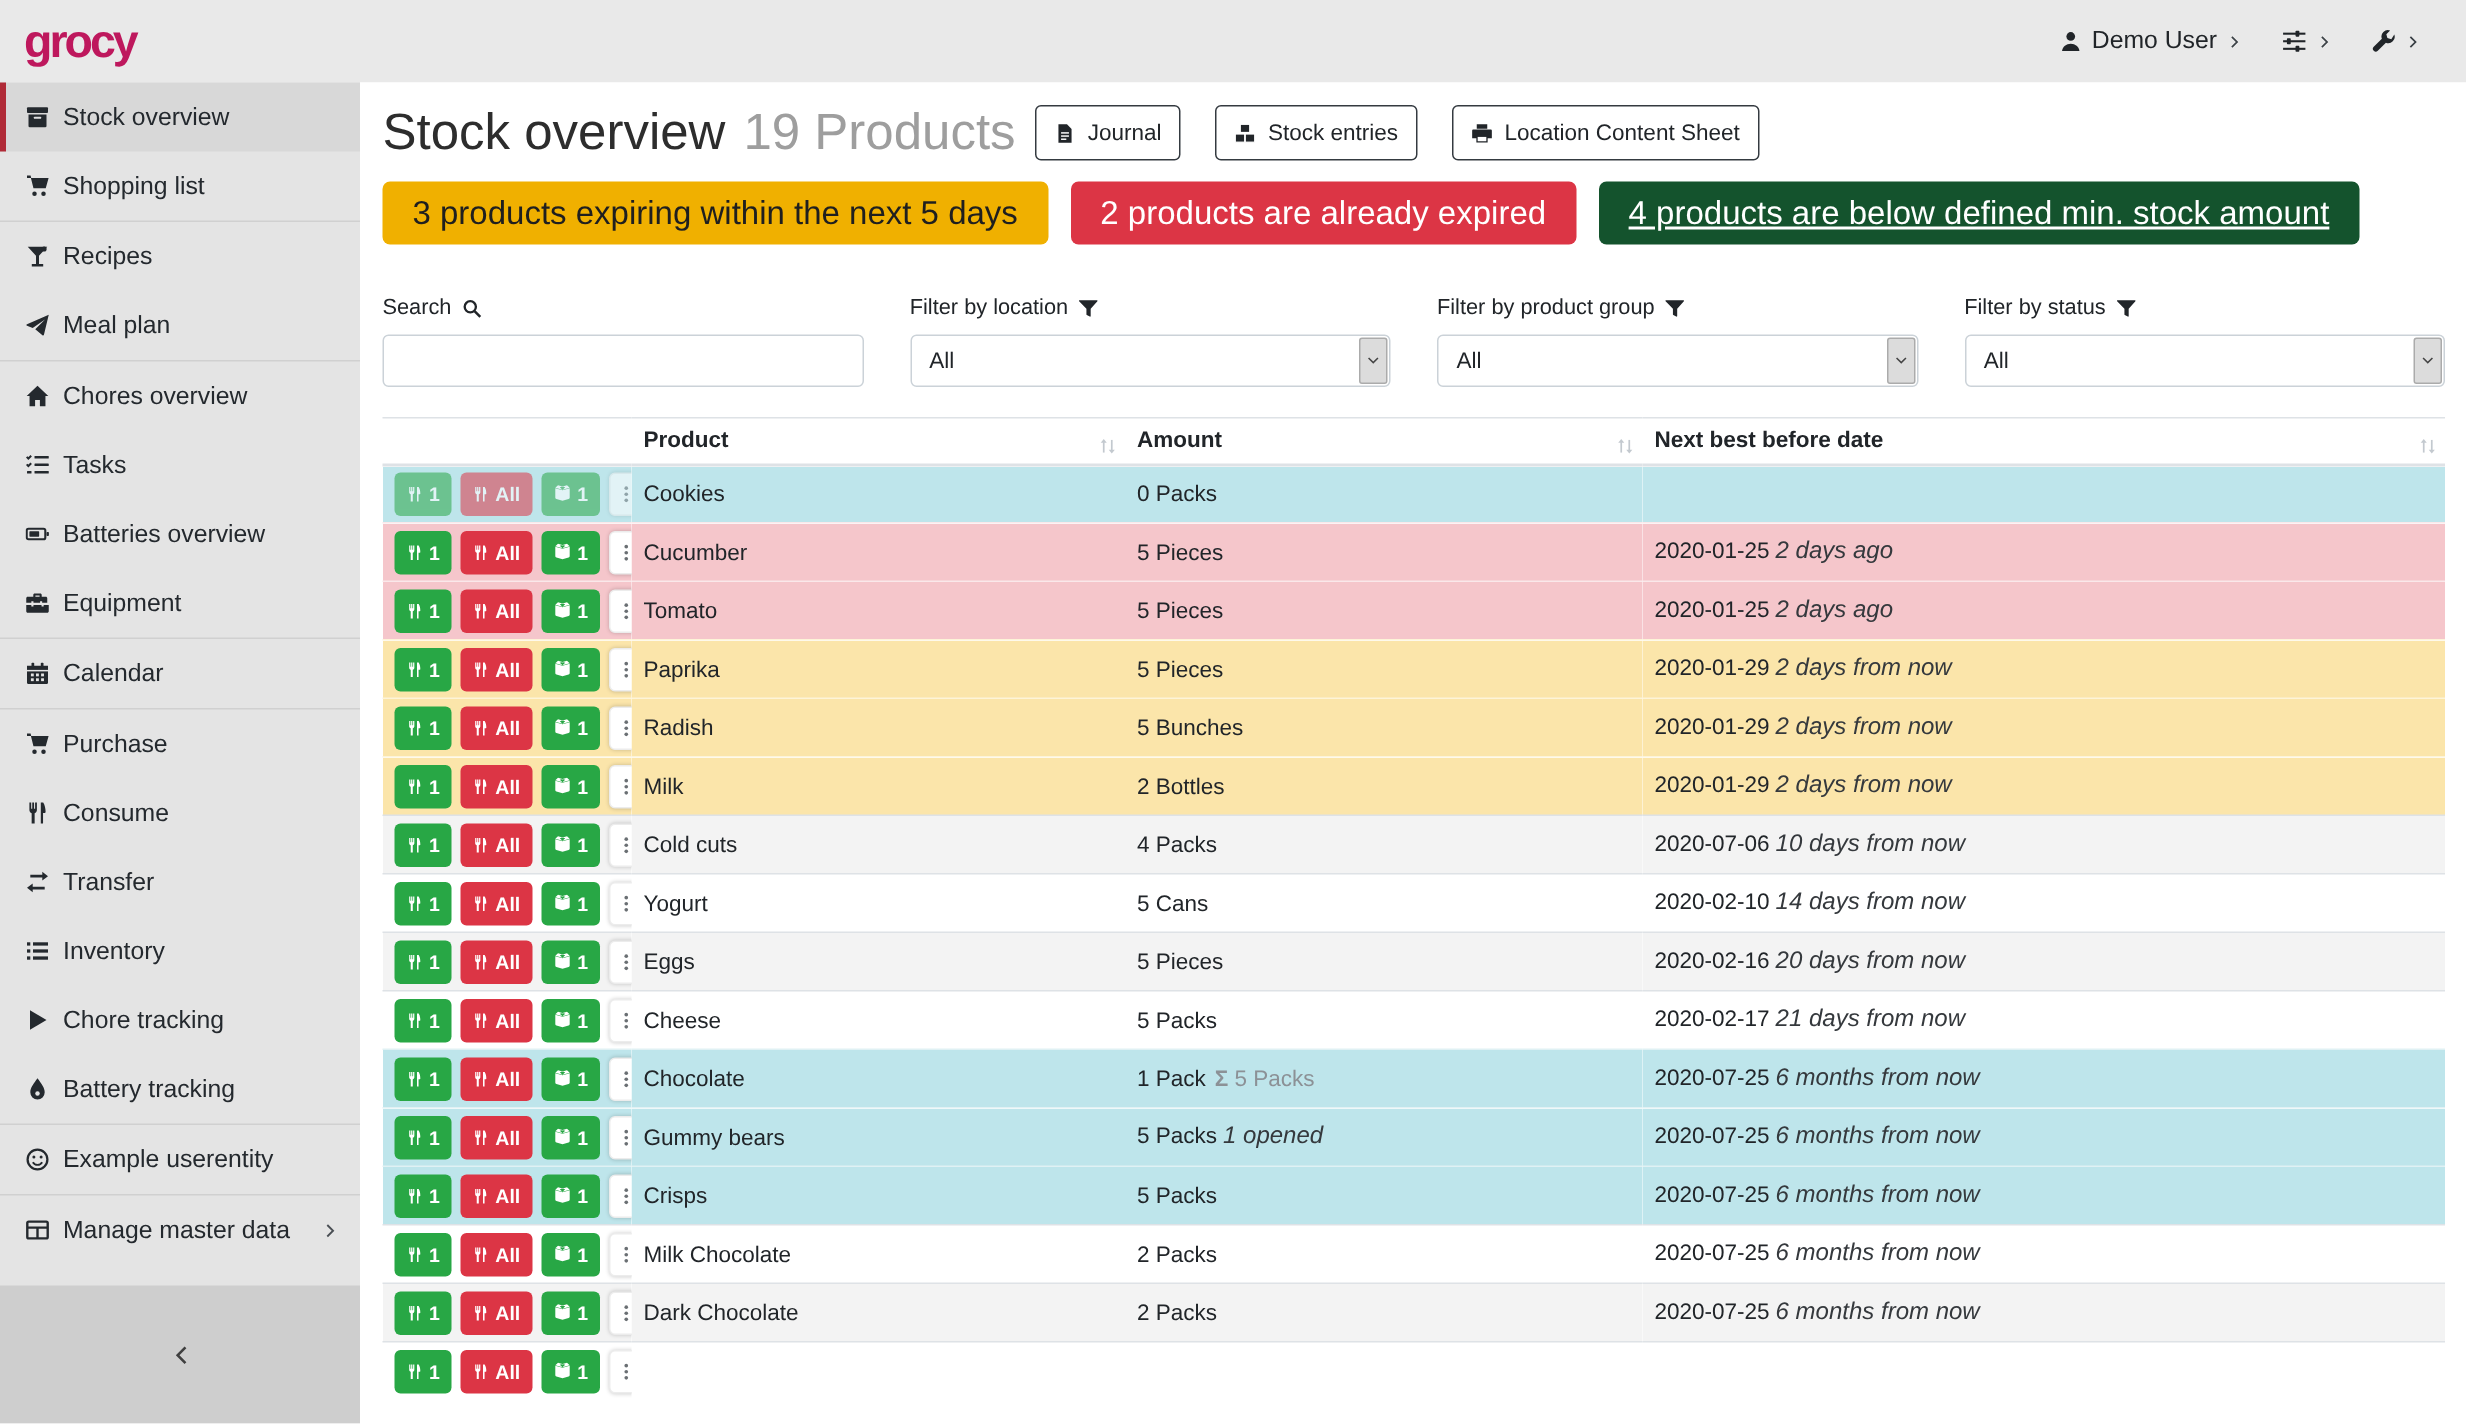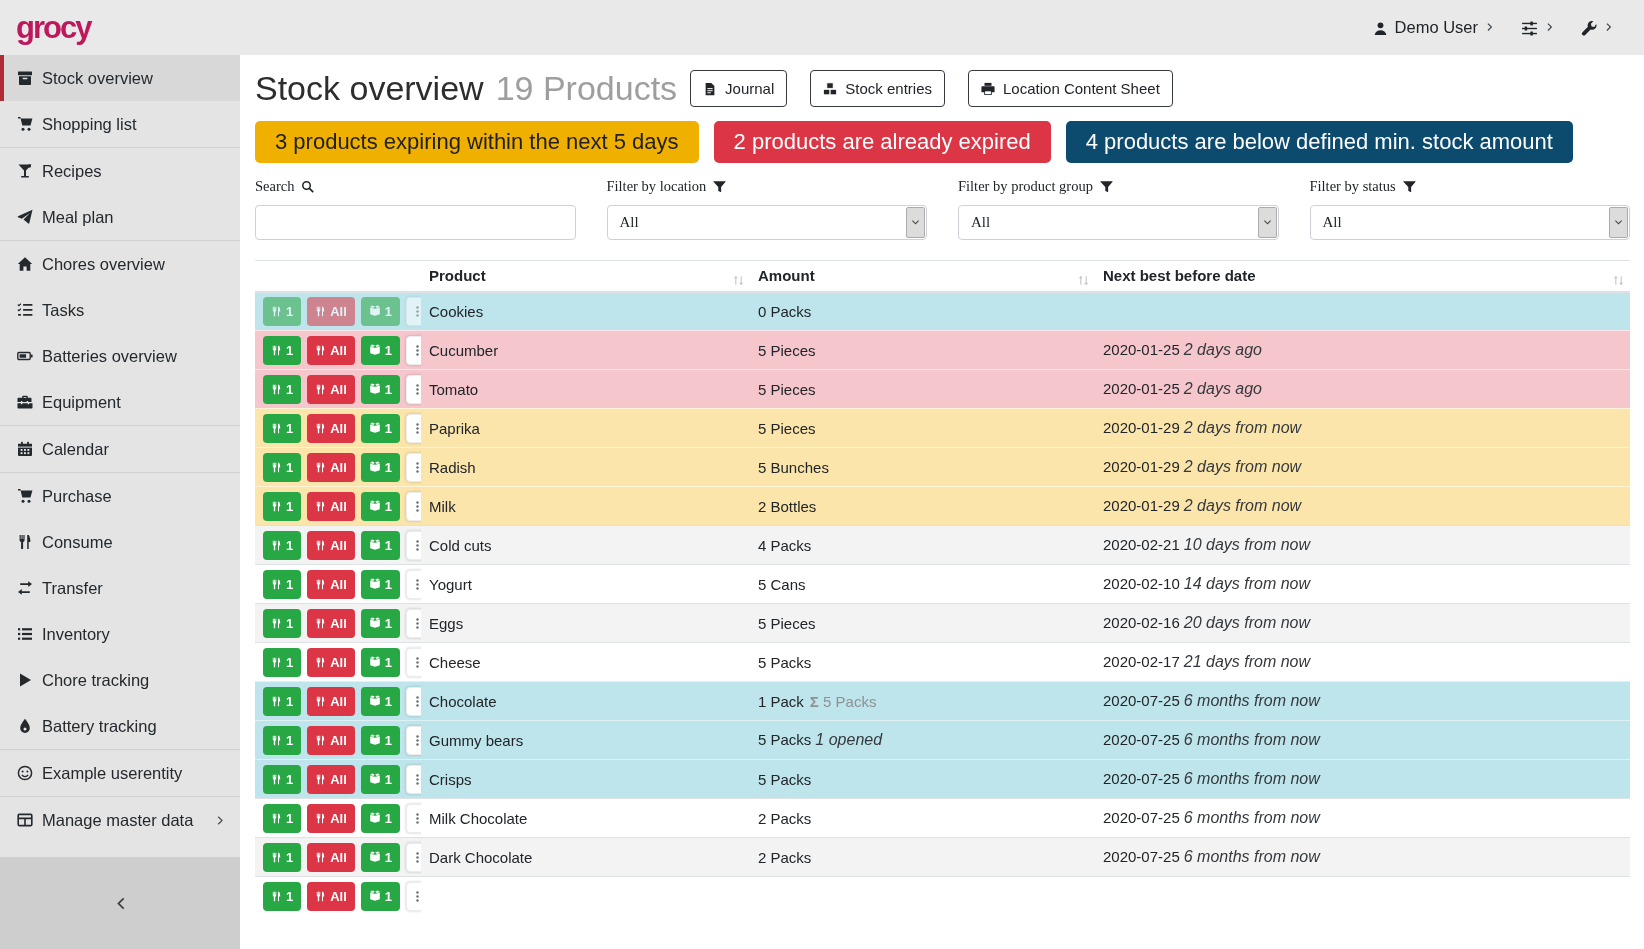--- a/index.html
+++ b/index.html
@@ -36,23 +36,23 @@
   .toolbar { display:flex; gap:23px; margin-left:13px; }
   .obtn { display:flex; align-items:center; gap:8px; background:#fff; border:1px solid #343a40;
     border-radius:4px; height:37px; padding:12px 12px; font-size:15px; color:#212529;
     font-family:inherit; cursor:pointer; white-space:nowrap; }
 
   .banners { display:flex; gap:15px; margin-top:13px; }
   .banner { height:42px; line-height:42px; border-radius:5px; padding:0 20px; font-size:22px;
     cursor:pointer; white-space:nowrap; }
   .banner.warning { background:#f0b000; color:#1f1f1f; }
   .banner.danger  { background:#dc3545; color:#fff; }
-  .banner.info    { background:#0c4a6e; color:#fff; }
-
-  .filters { display:grid; grid-template-columns:repeat(4,1fr); gap:31px; margin-top:15px;font-family:Liberation Serif, serif; }
+  .banner.info    { background:#14532d; color:#fff;text-decoration:underline; }
+
+  .filters { display:grid; grid-template-columns:repeat(4,1fr); gap:31px; margin-top:34px; }
   .flabel { display:flex; align-items:center; gap:7px; font-size:14.5px; }
   .fcontrol { margin-top:10px; height:35px; border:1px solid #cbd2d8; border-radius:4px;
     background:#fff; display:flex; align-items:center; padding-left:12px; font-size:15px;
     position:relative; cursor:pointer; }
   input.fcontrol { width:100%; padding:0 10px; font-family:inherit; font-size:15px; cursor:text; }
   .arrowbox { position:absolute; right:1px; top:1px; bottom:1px; width:19px; background:#dcdcdc;
     border:1px solid #ababab; border-radius:2px; display:flex; align-items:center;
     justify-content:center; color:#444; }
 
   
@@ -671,21 +671,21 @@
                   <svg class="ic" width="13" height="13" viewBox="0 0 16 16" fill="currentColor">
                     <circle cx="8" cy="3" r="1.5"></circle>
                     <circle cx="8" cy="8" r="1.5"></circle>
                     <circle cx="8" cy="13" r="1.5"></circle>
                   </svg>
                 </button>
   </div>
             </td>
       <td>Cold cuts</td>
       <td><span>4 Packs</span></td>
-      <td><span>2020-02-21</span><span class="date-note">10 days from now</span></td>
+      <td><span>2020-07-06</span><span class="date-note">10 days from now</span></td>
           </tr>
           <tr class="">
             <td>
               <div class="btn-group">
     <button class="rbtn green">
                   <svg class="ic" width="11" height="11" viewBox="0 0 16 16" fill="currentColor">
                     <path d="M2.6 1h1.2v4.1h.7V1h1.2v4.1h.7V1h1.2v5c0 1-.6 1.8-1.5 2.1V15H4.1V8.1C3.2 7.8 2.6 7 2.6 6z"></path>
                     <path d="M10.2 1h1.6c1.1 1.7 1.6 4.2 1.6 6.2 0 .4-.1.8-.5.8h-1.2V15h-1.5z"></path>
                   </svg>
                   <span>1</span>

